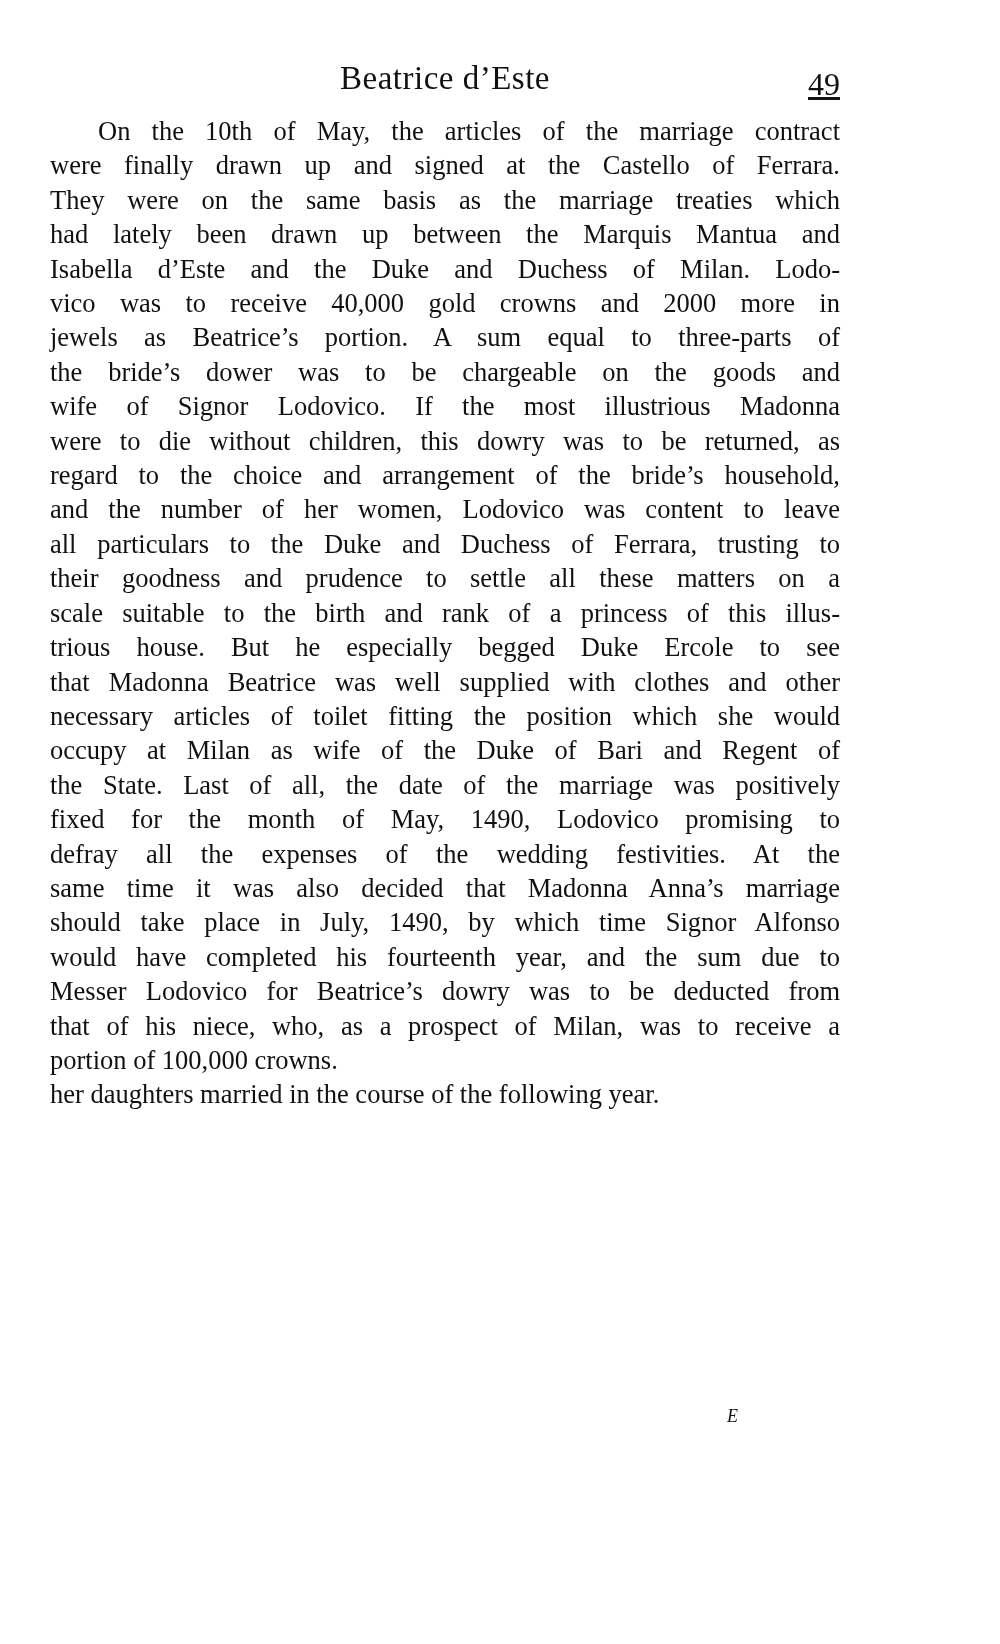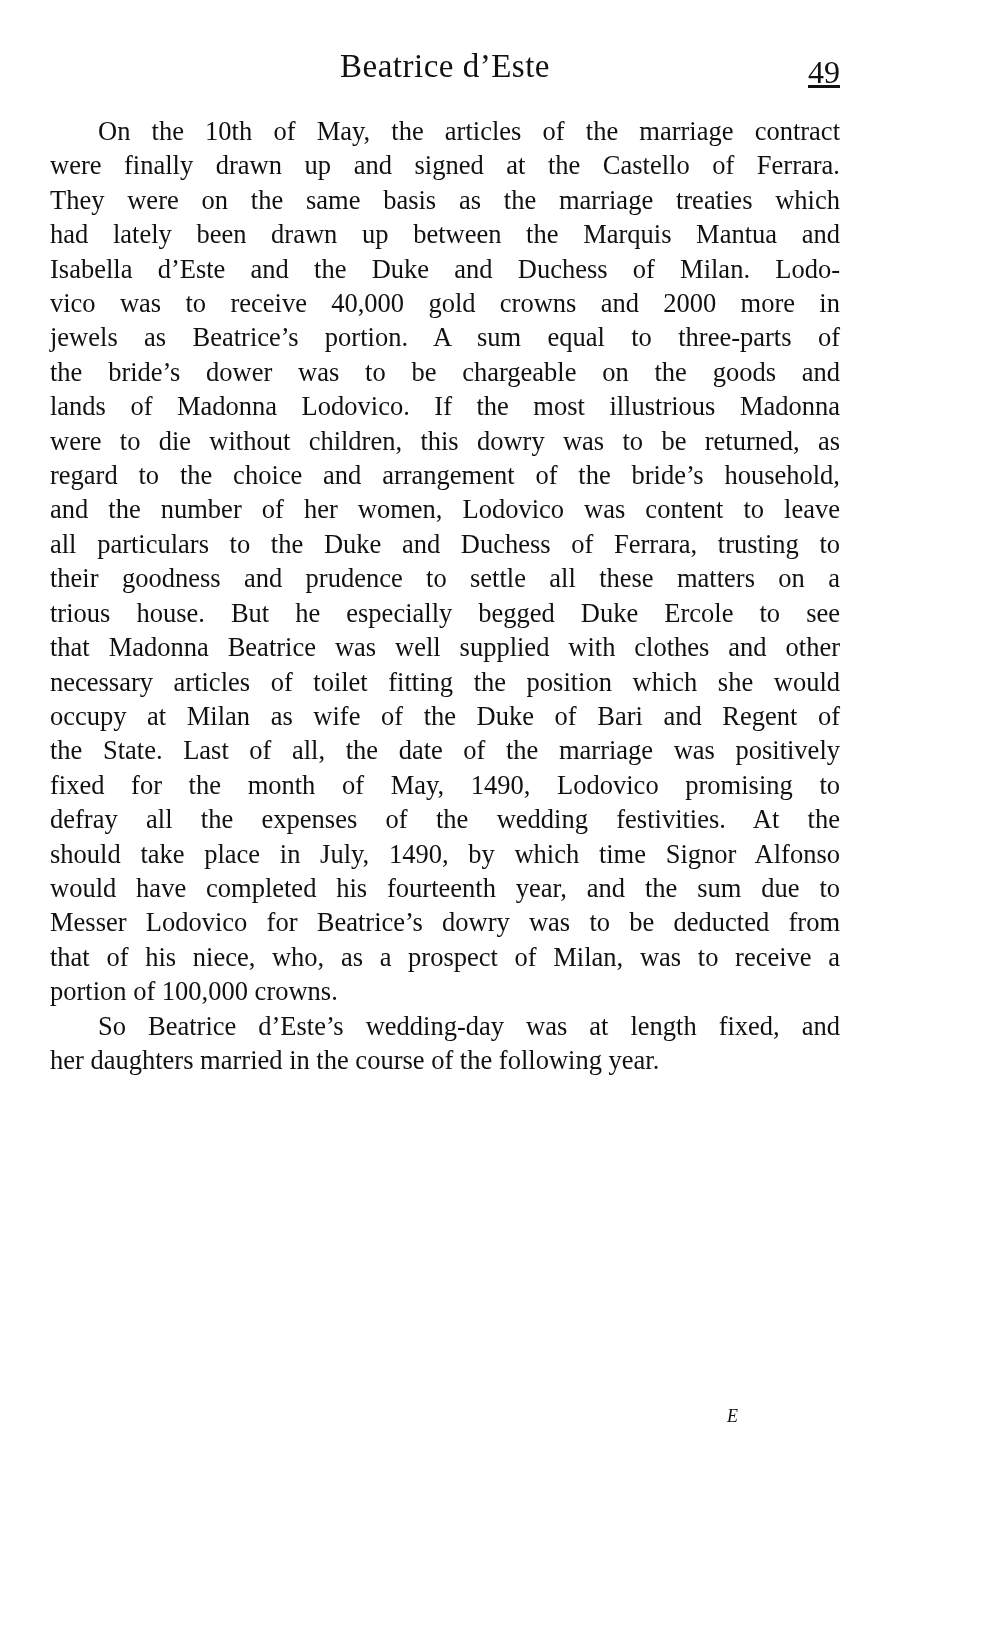--- a/index.html
+++ b/index.html
@@ -17,21 +17,21 @@
     }
     .page {
       position: absolute;
       left: 0;
       top: 0;
       width: 1000px;
       height: 1644px;
     }
     .running-head {
       position: absolute;
-      top: 44px;
+      top: 56px;
       left: 50px;
       width: 790px;
       height: 44px;
     }
     .running-title {
       position: absolute;
       left: 0;
       right: 0;
       text-align: center;
       font-size: 33px;
@@ -95,40 +95,41 @@
   <div class="body-text">
     <p class="para" id="para-0">
         <span class="line first">On the 10th of May, the articles of the marriage contract</span>
         <span class="line">were finally drawn up and signed at the Castello of Ferrara.</span>
         <span class="line">They were on the same basis as the marriage treaties which</span>
         <span class="line">had lately been drawn up between the Marquis Mantua and</span>
         <span class="line">Isabella d’Este and the Duke and Duchess of Milan.  Lodo-</span>
         <span class="line">vico was to receive 40,000 gold crowns and 2000 more in</span>
         <span class="line">jewels as Beatrice’s portion.  A sum equal to three-parts of</span>
         <span class="line">the bride’s dower was to be chargeable on the goods and</span>
-        <span class="line">lands of Madonna Lodovico.  If the most illustrious Madonna</span>
+        <span class="line">wife of Signor Lodovico.  If the most illustrious Madonna</span>
         <span class="line">were to die without children, this dowry was to be returned, as</span>
         <span class="line">regard to the choice and arrangement of the bride’s household,</span>
         <span class="line">and the number of her women, Lodovico was content to leave</span>
         <span class="line">all particulars to the Duke and Duchess of Ferrara, trusting to</span>
         <span class="line">their goodness and prudence to settle all these matters on a</span>
+        <span class="line">scale suitable to the birth and rank of a princess of this illus-</span>
         <span class="line">trious house.  But he especially begged Duke Ercole to see</span>
         <span class="line">that Madonna Beatrice was well supplied with clothes and other</span>
         <span class="line">necessary articles of toilet fitting the position which she would</span>
         <span class="line">occupy at Milan as wife of the Duke of Bari and Regent of</span>
         <span class="line">the State.  Last of all, the date of the marriage was positively</span>
         <span class="line">fixed for the month of May, 1490, Lodovico promising to</span>
         <span class="line">defray all the expenses of the wedding festivities.  At the</span>
+        <span class="line">same time it was also decided that Madonna Anna’s marriage</span>
         <span class="line">should take place in July, 1490, by which time Signor Alfonso</span>
         <span class="line">would have completed his fourteenth year, and the sum due to</span>
         <span class="line">Messer Lodovico for Beatrice’s dowry was to be deducted from</span>
         <span class="line">that of his niece, who, as a prospect of Milan, was to receive a</span>
         <span class="line last">portion of 100,000 crowns.</span>
       </p>
     <p class="para" id="para-1">
-        <span class="line first">So Beatrice d’Este’s wedding-day was at length fixed, and</span>
         <span class="line last">her daughters married in the course of the following year.</span>
       </p>
   </div>
 
   <div class="signature">E</div>
 
 </div>
 
 </body></html>

